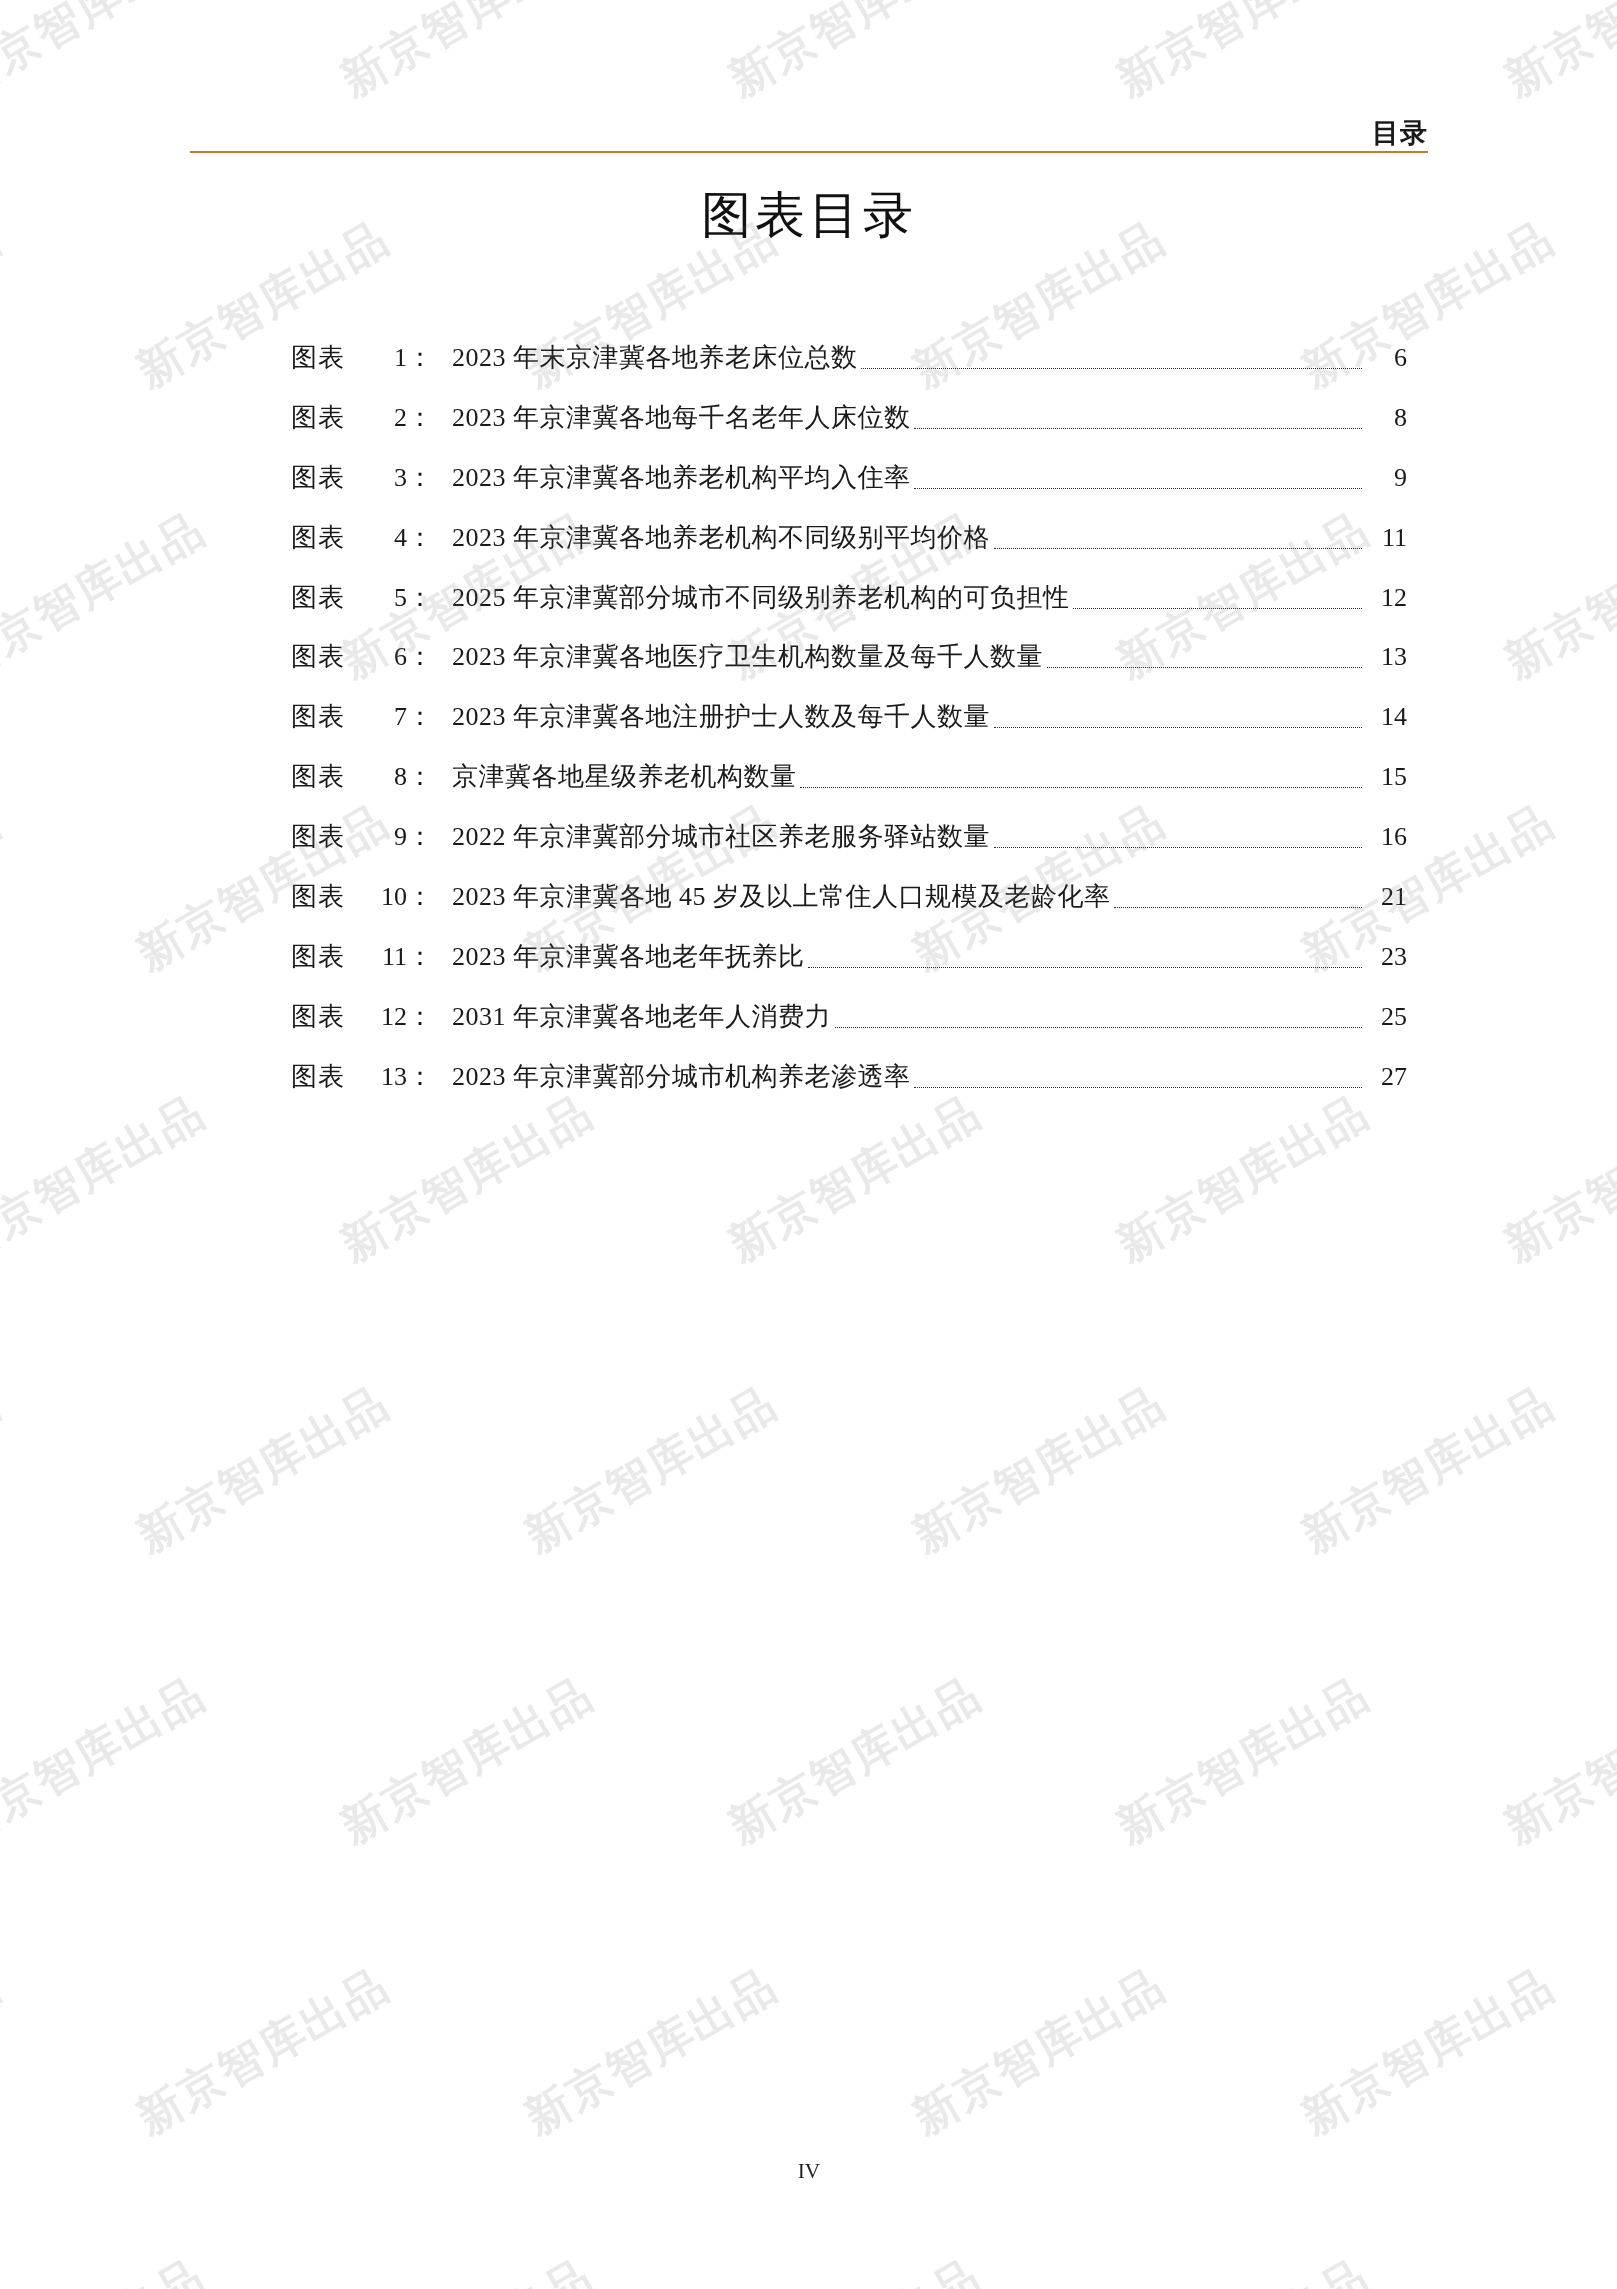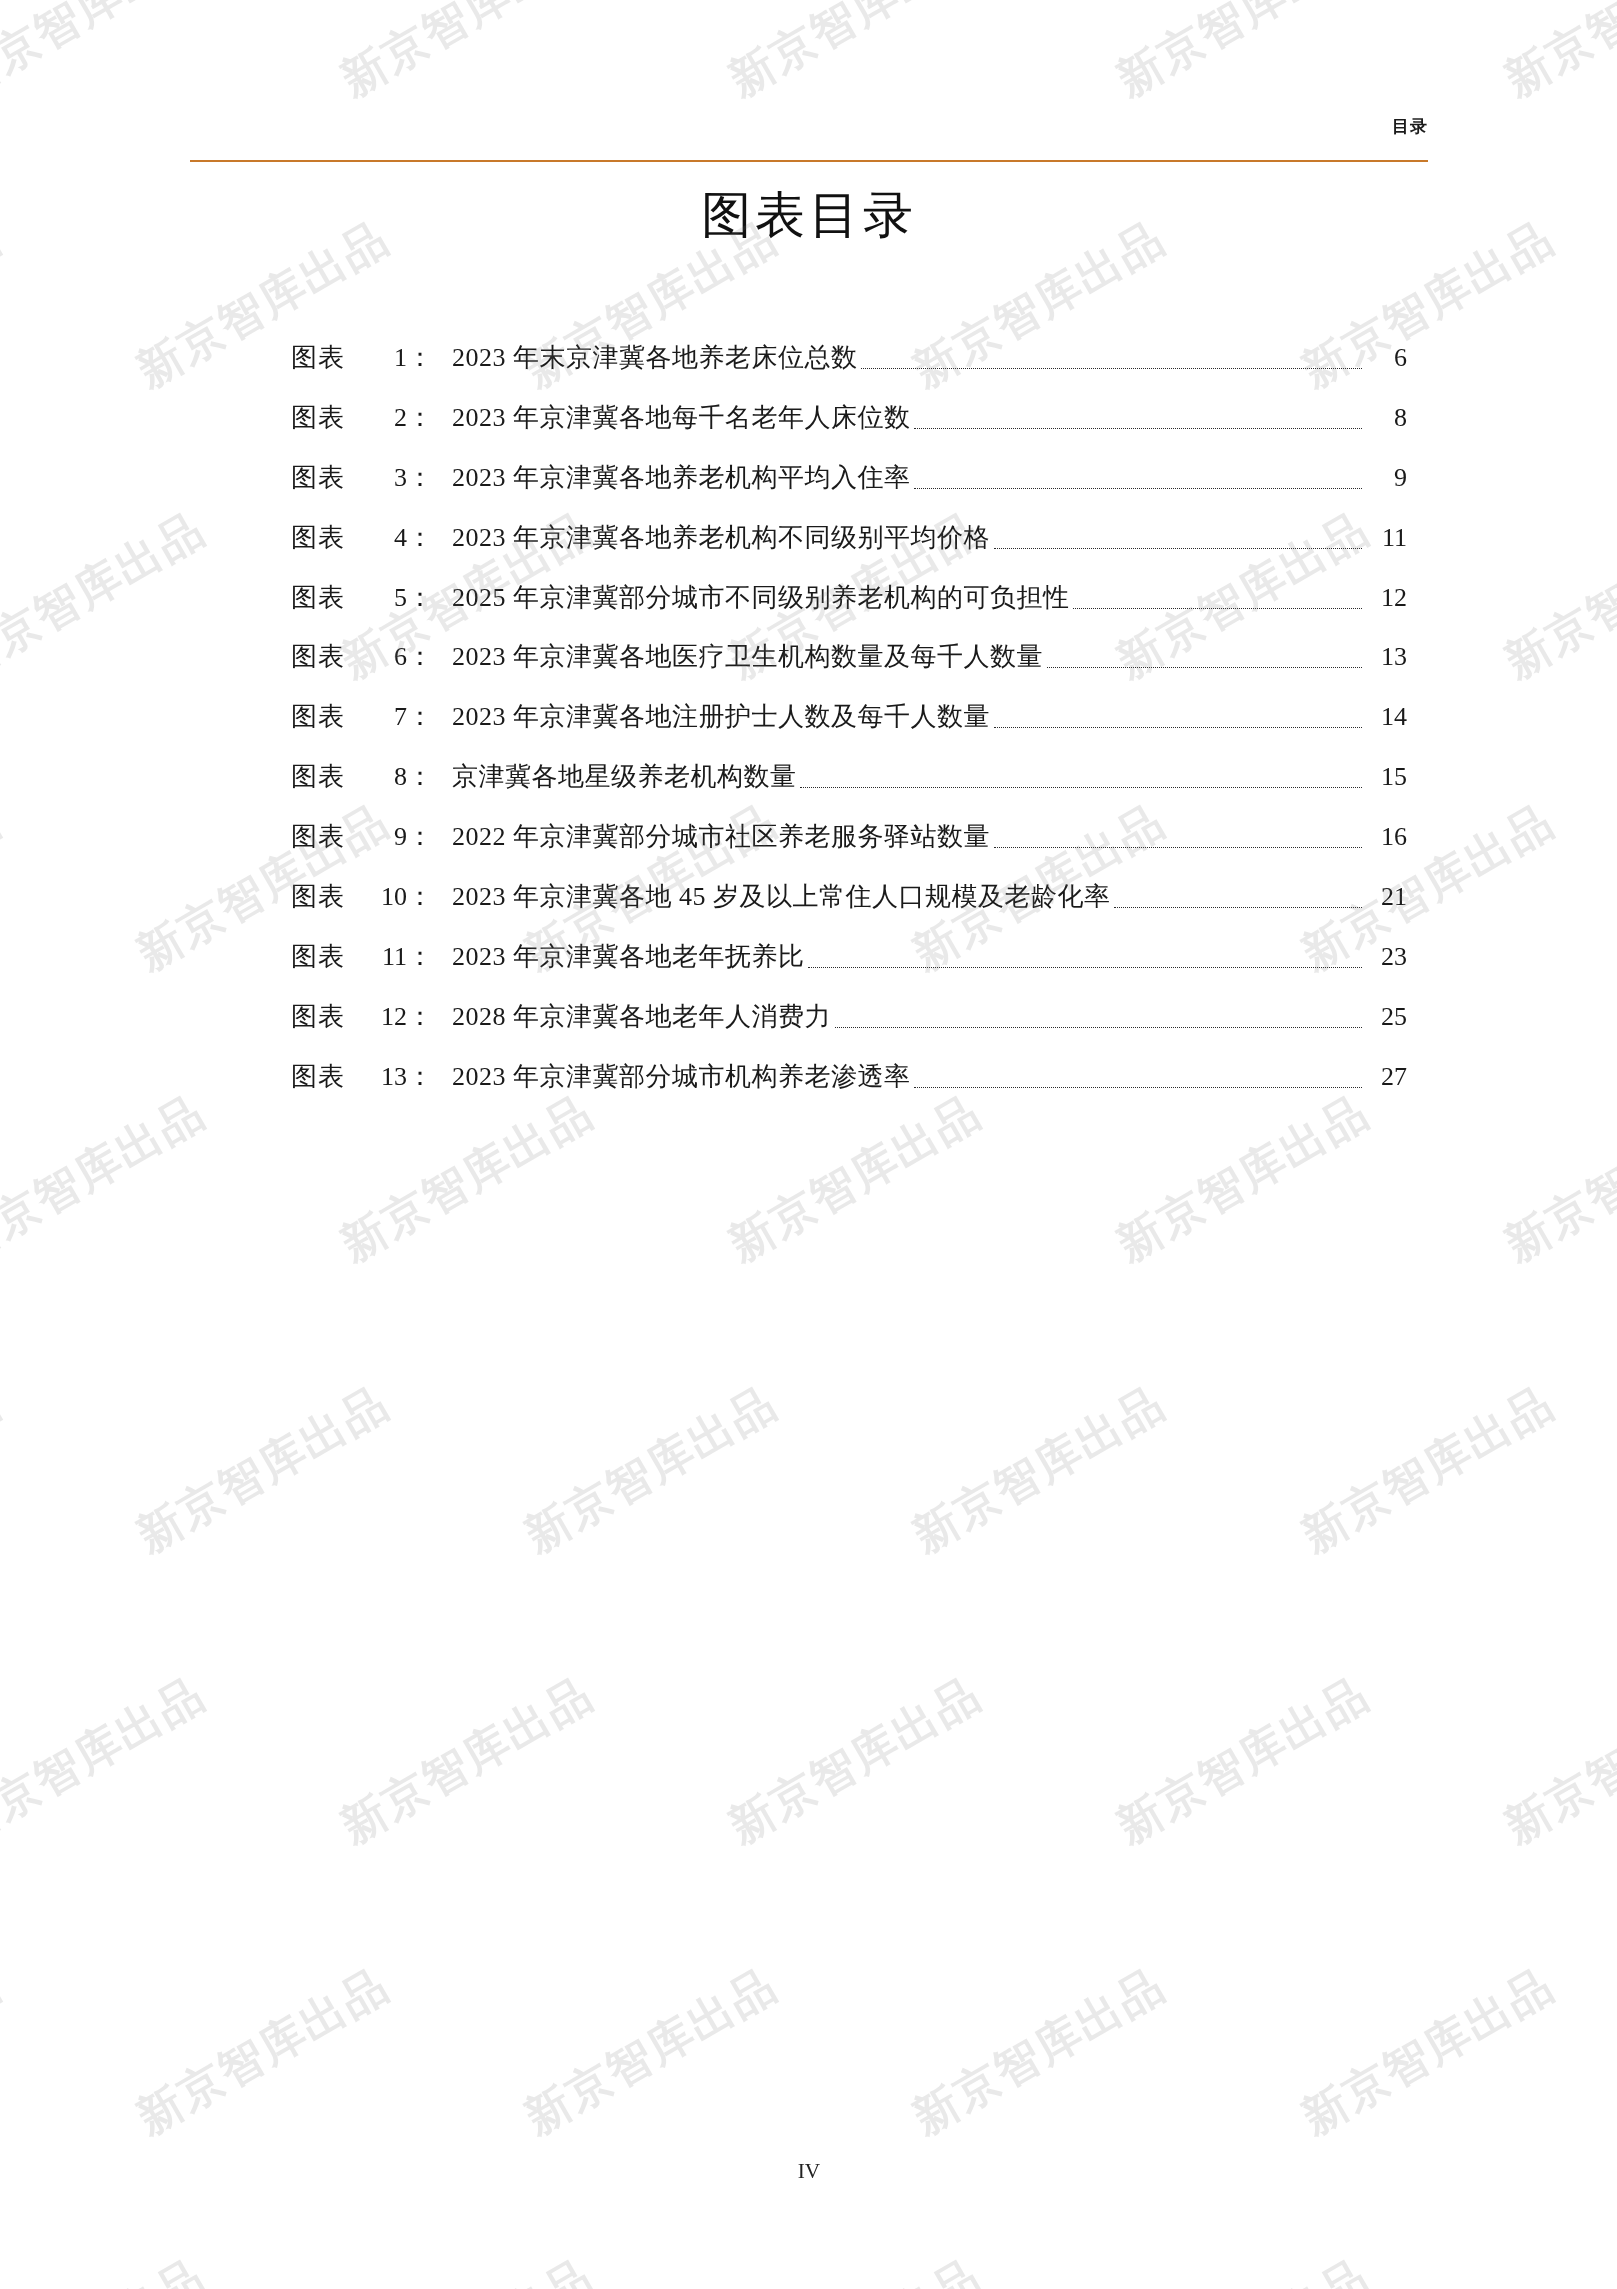--- a/index.html
+++ b/index.html
@@ -38,24 +38,24 @@
   .header {
     position: absolute;
     left: 190px;
     right: 190px;
     top: 115px;
     z-index: 2;
   }
   .header-label {
     font-family: "Liberation Sans", sans-serif;
     font-weight: 700;
-    font-size: 17px;
+    font-size: 27px;
     color: #1a1a1a;
     text-align: right;
-    padding-bottom: 22px;
+    padding-bottom: 0;
     letter-spacing: 1px;
   }
   .header-rule {
     height: 1.9px;
     background: #c8792a;
   }
   
   .doc-title {
     position: absolute;
     top: 182px;
@@ -242,21 +242,21 @@
       <span class="toc-colon">：</span>
       <span class="toc-text">2023 年京津冀各地老年抚养比</span>
       <span class="toc-leader"></span>
       <span class="toc-page">23</span>
     </div>
 
     <div class="toc-row">
       <span class="toc-tag">图表</span>
       <span class="toc-num">12</span>
       <span class="toc-colon">：</span>
-      <span class="toc-text">2028 年京津冀各地老年人消费力</span>
+      <span class="toc-text">2031 年京津冀各地老年人消费力</span>
       <span class="toc-leader"></span>
       <span class="toc-page">25</span>
     </div>
 
     <div class="toc-row">
       <span class="toc-tag">图表</span>
       <span class="toc-num">13</span>
       <span class="toc-colon">：</span>
       <span class="toc-text">2023 年京津冀部分城市机构养老渗透率</span>
       <span class="toc-leader"></span>

